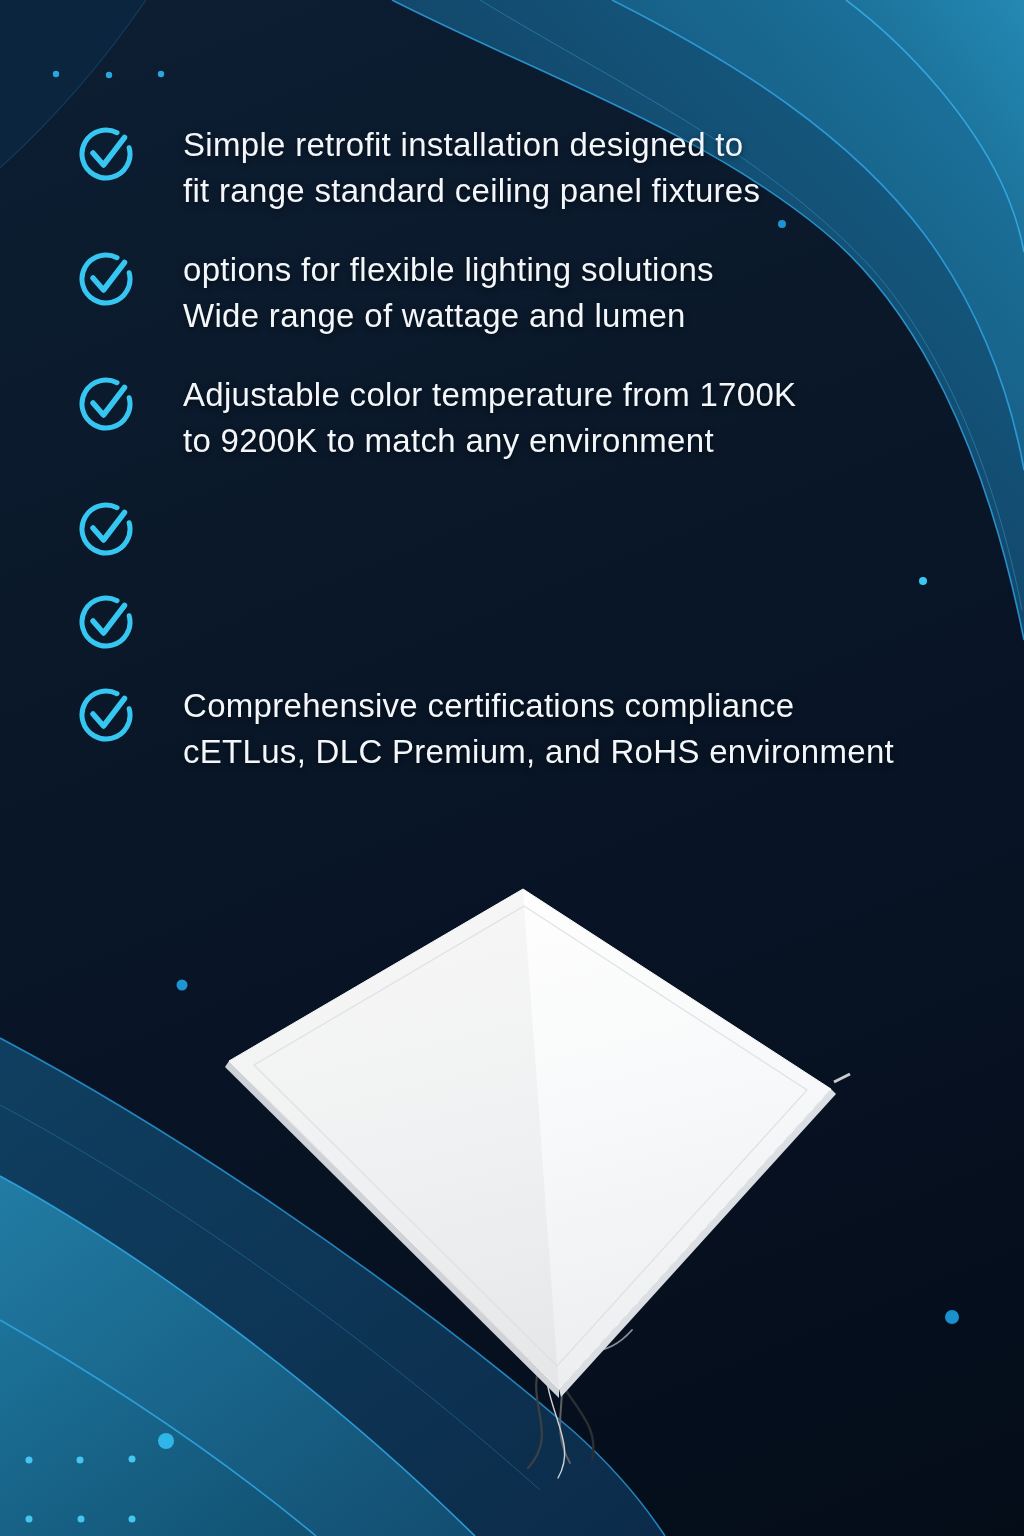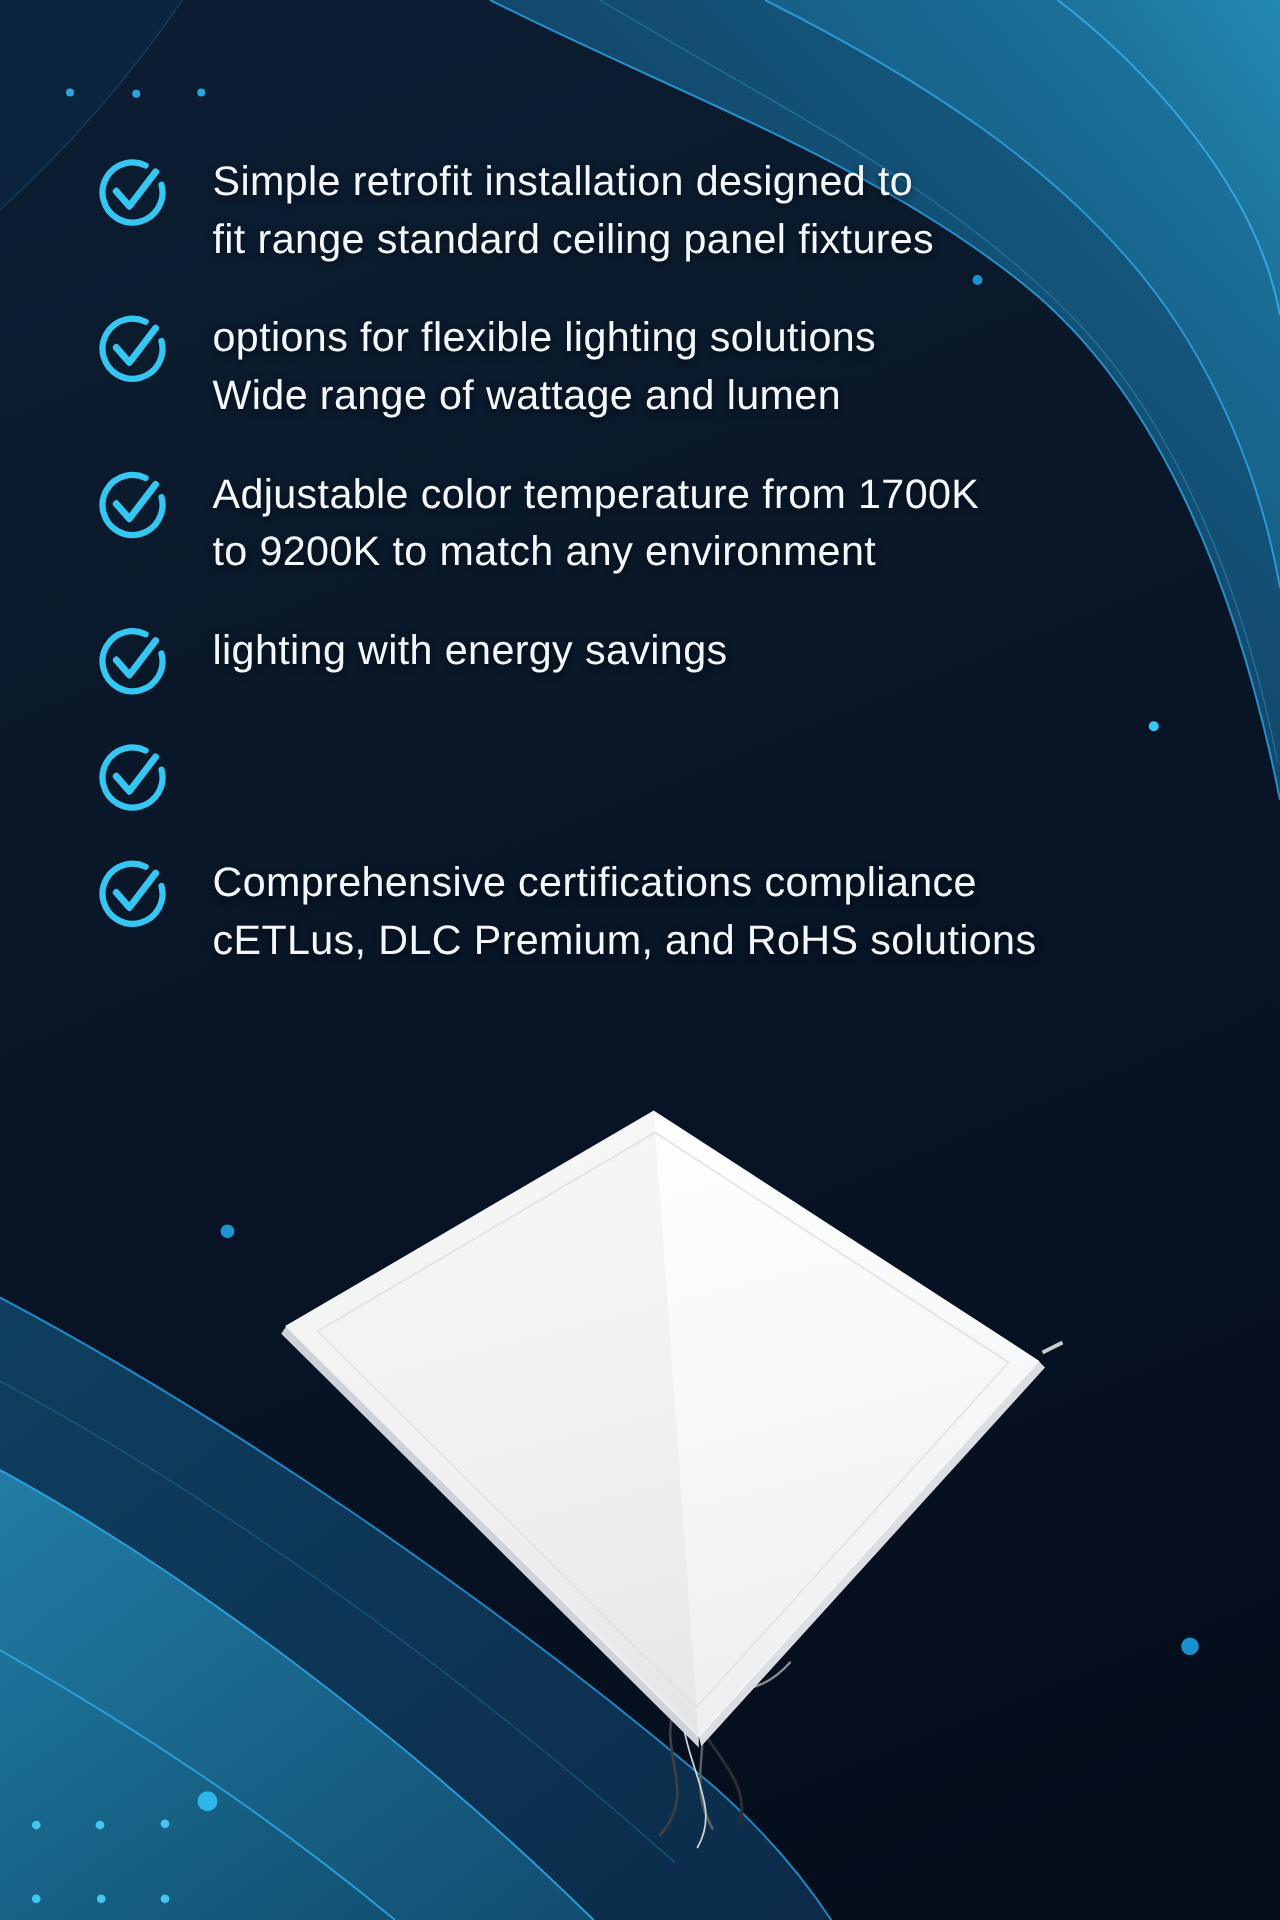--- a/index.html
+++ b/index.html
@@ -5,21 +5,21 @@
   html,body{margin:0;padding:0;background:#000;}
   .canvas{
     position:relative;width:1024px;height:1536px;overflow:hidden;
     background:linear-gradient(158deg,#0d1e33 0%,#0a1829 35%,#071223 68%,#040c18 100%);
     font-family:"Liberation Sans","DejaVu Sans",sans-serif;
   }
   svg.layer{position:absolute;inset:0;display:block;}
   .features{
     position:absolute;left:78px;top:122px;width:900px;margin:0;padding:0;list-style:none;z-index:5;
   }
-  .feature{display:flex;align-items:flex-start;gap:36px;margin:0 0 33px 0;}
+  .feature{display:flex;align-items:flex-start;gap:49px;margin:0 0 33px 0;}
   .check{flex:0 0 56px;width:56px;height:56px;margin-top:4px;}
   .check svg{display:block;width:56px;height:56px;}
   .ftext{
     margin:0;color:#F3F6FA;font-size:33px;line-height:46px;font-weight:500;
     letter-spacing:0.3px;text-shadow:0 2px 6px rgba(0,0,0,.55);
   }
   .ftext span{display:block;white-space:nowrap;}
 </style>
 </head>
 <body>
@@ -164,38 +164,37 @@
       </p>
     </li>
     <li class="feature">
       <span class="check">
         <svg viewBox="0 0 56 56">
             <circle cx="28" cy="28" r="24" fill="none" stroke="#35C7F2" stroke-width="5" stroke-linecap="round" stroke-dasharray="130 20.8" transform="rotate(-15 28 28)"></circle>
             <path d="M 15,27 L 25.5,39 L 46.5,11.5" fill="none" stroke="#35C7F2" stroke-width="5.5" stroke-linecap="round" stroke-linejoin="round"></path>
           </svg>
       </span>
       <p class="ftext">
-        <span>lighting with energy savings</span>
       </p>
     </li>
     <li class="feature">
       <span class="check">
         <svg viewBox="0 0 56 56">
             <circle cx="28" cy="28" r="24" fill="none" stroke="#35C7F2" stroke-width="5" stroke-linecap="round" stroke-dasharray="130 20.8" transform="rotate(-15 28 28)"></circle>
             <path d="M 15,27 L 25.5,39 L 46.5,11.5" fill="none" stroke="#35C7F2" stroke-width="5.5" stroke-linecap="round" stroke-linejoin="round"></path>
           </svg>
       </span>
     </li>
     <li class="feature">
       <span class="check">
         <svg viewBox="0 0 56 56">
             <circle cx="28" cy="28" r="24" fill="none" stroke="#35C7F2" stroke-width="5" stroke-linecap="round" stroke-dasharray="130 20.8" transform="rotate(-15 28 28)"></circle>
             <path d="M 15,27 L 25.5,39 L 46.5,11.5" fill="none" stroke="#35C7F2" stroke-width="5.5" stroke-linecap="round" stroke-linejoin="round"></path>
           </svg>
       </span>
       <p class="ftext">
         <span>Comprehensive certifications compliance</span>
-        <span>cETLus, DLC Premium, and RoHS solutions</span>
+        <span>cETLus, DLC Premium, and RoHS environment</span>
       </p>
     </li>
   </ul>
 
 </div>
 
 </body></html>

